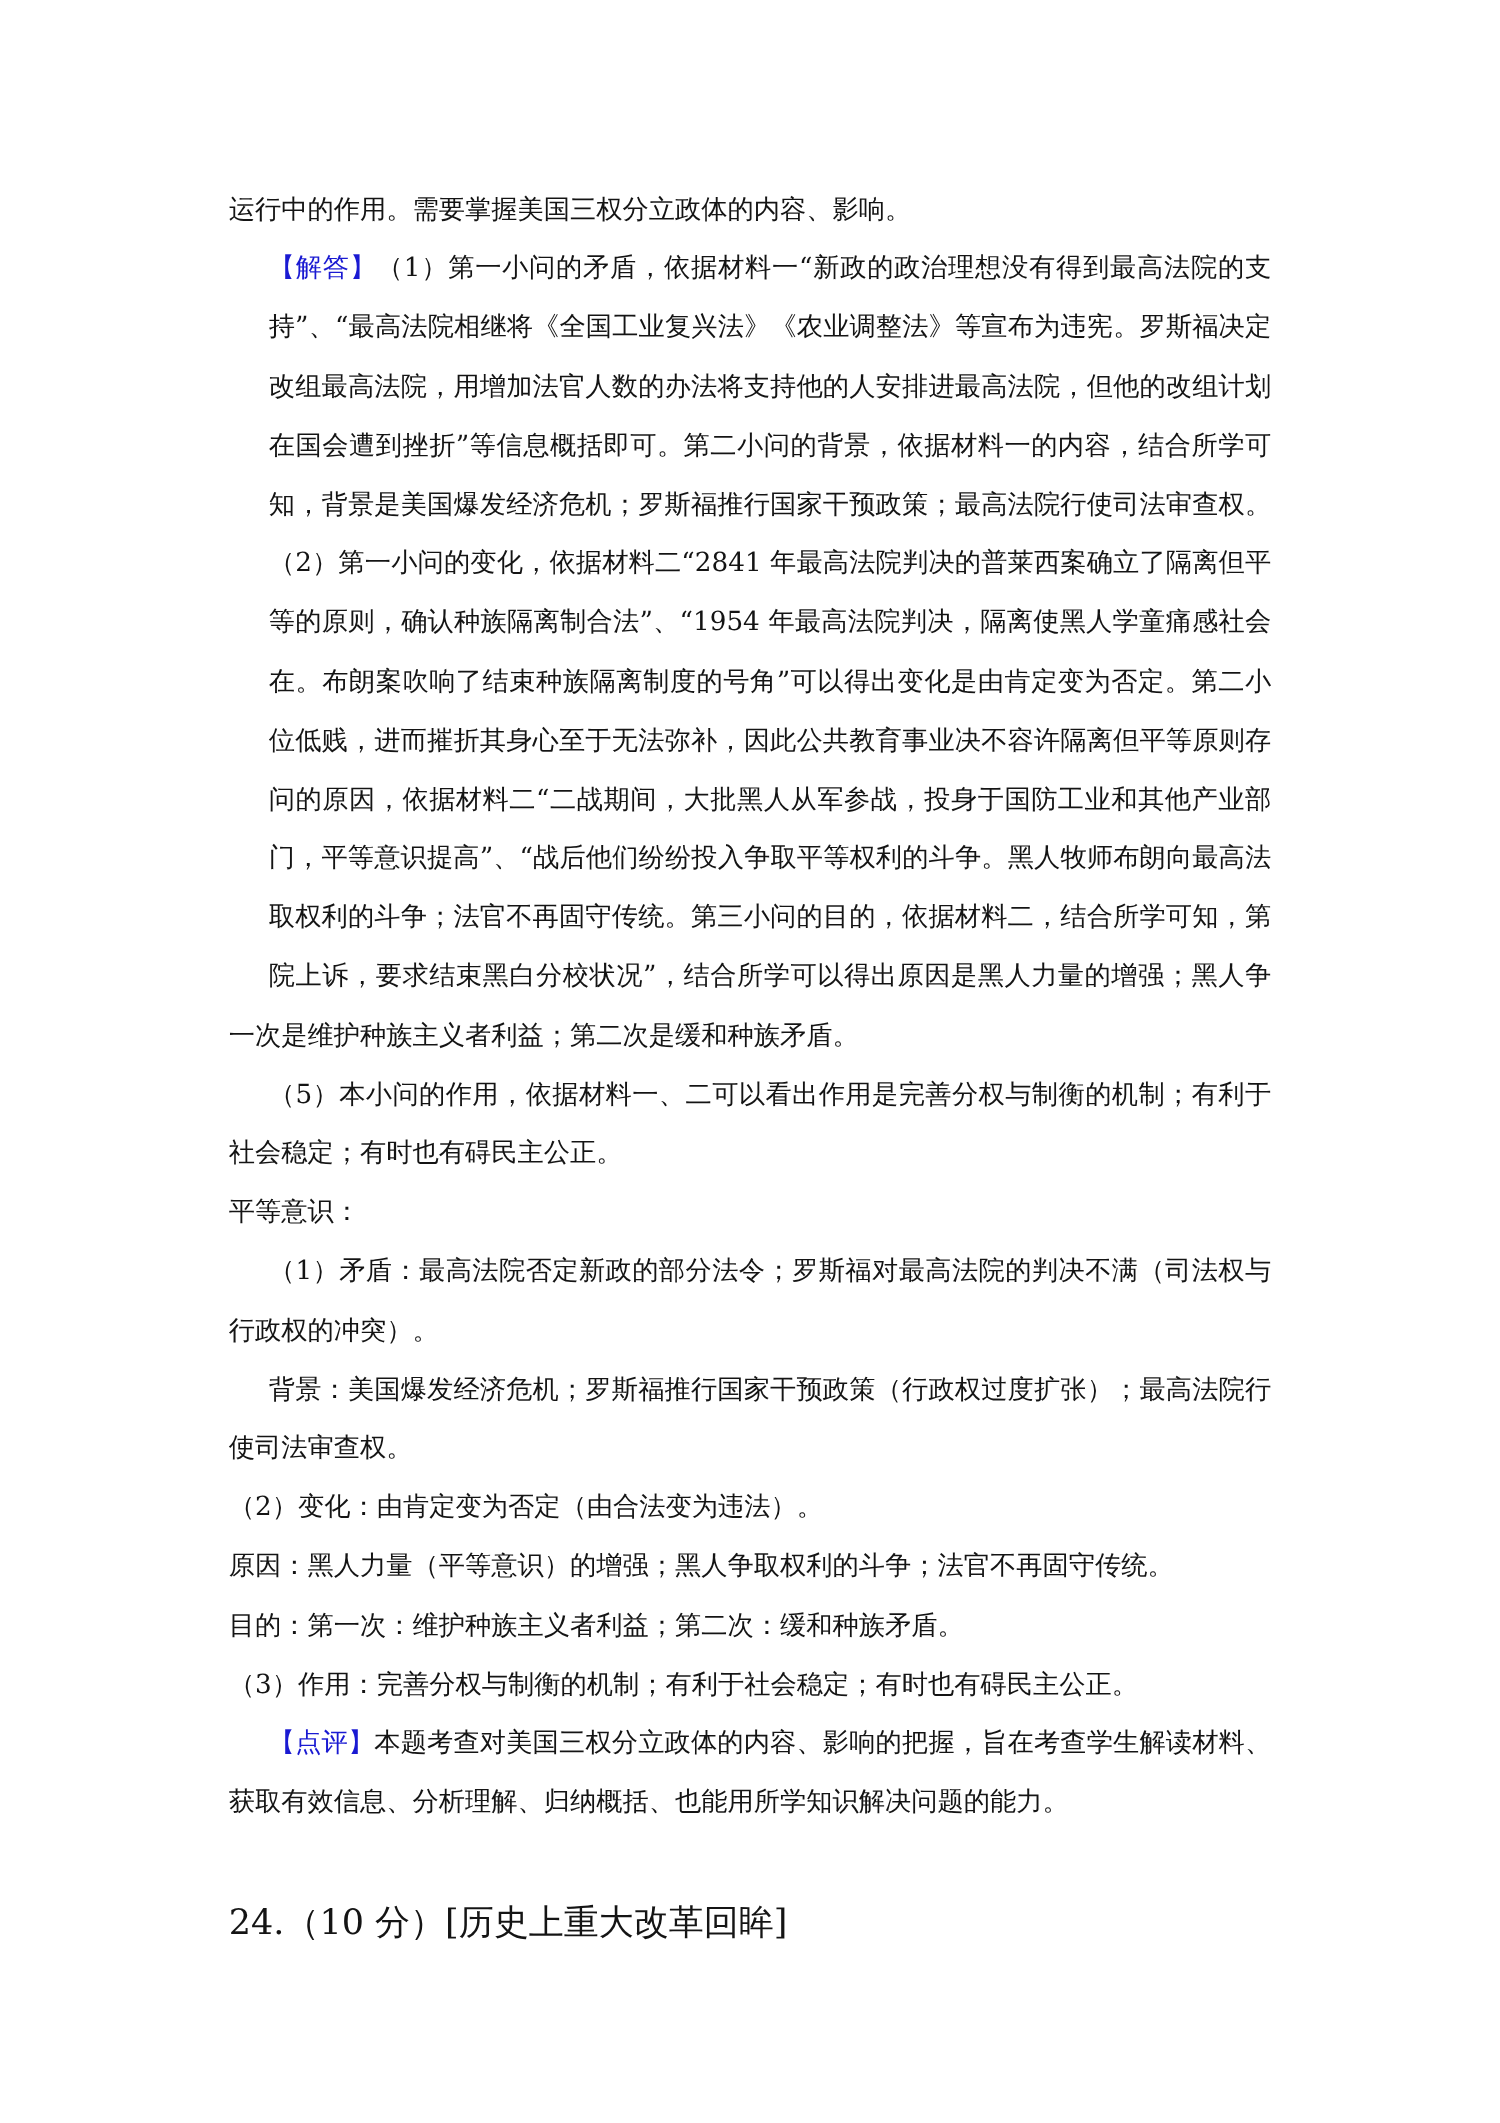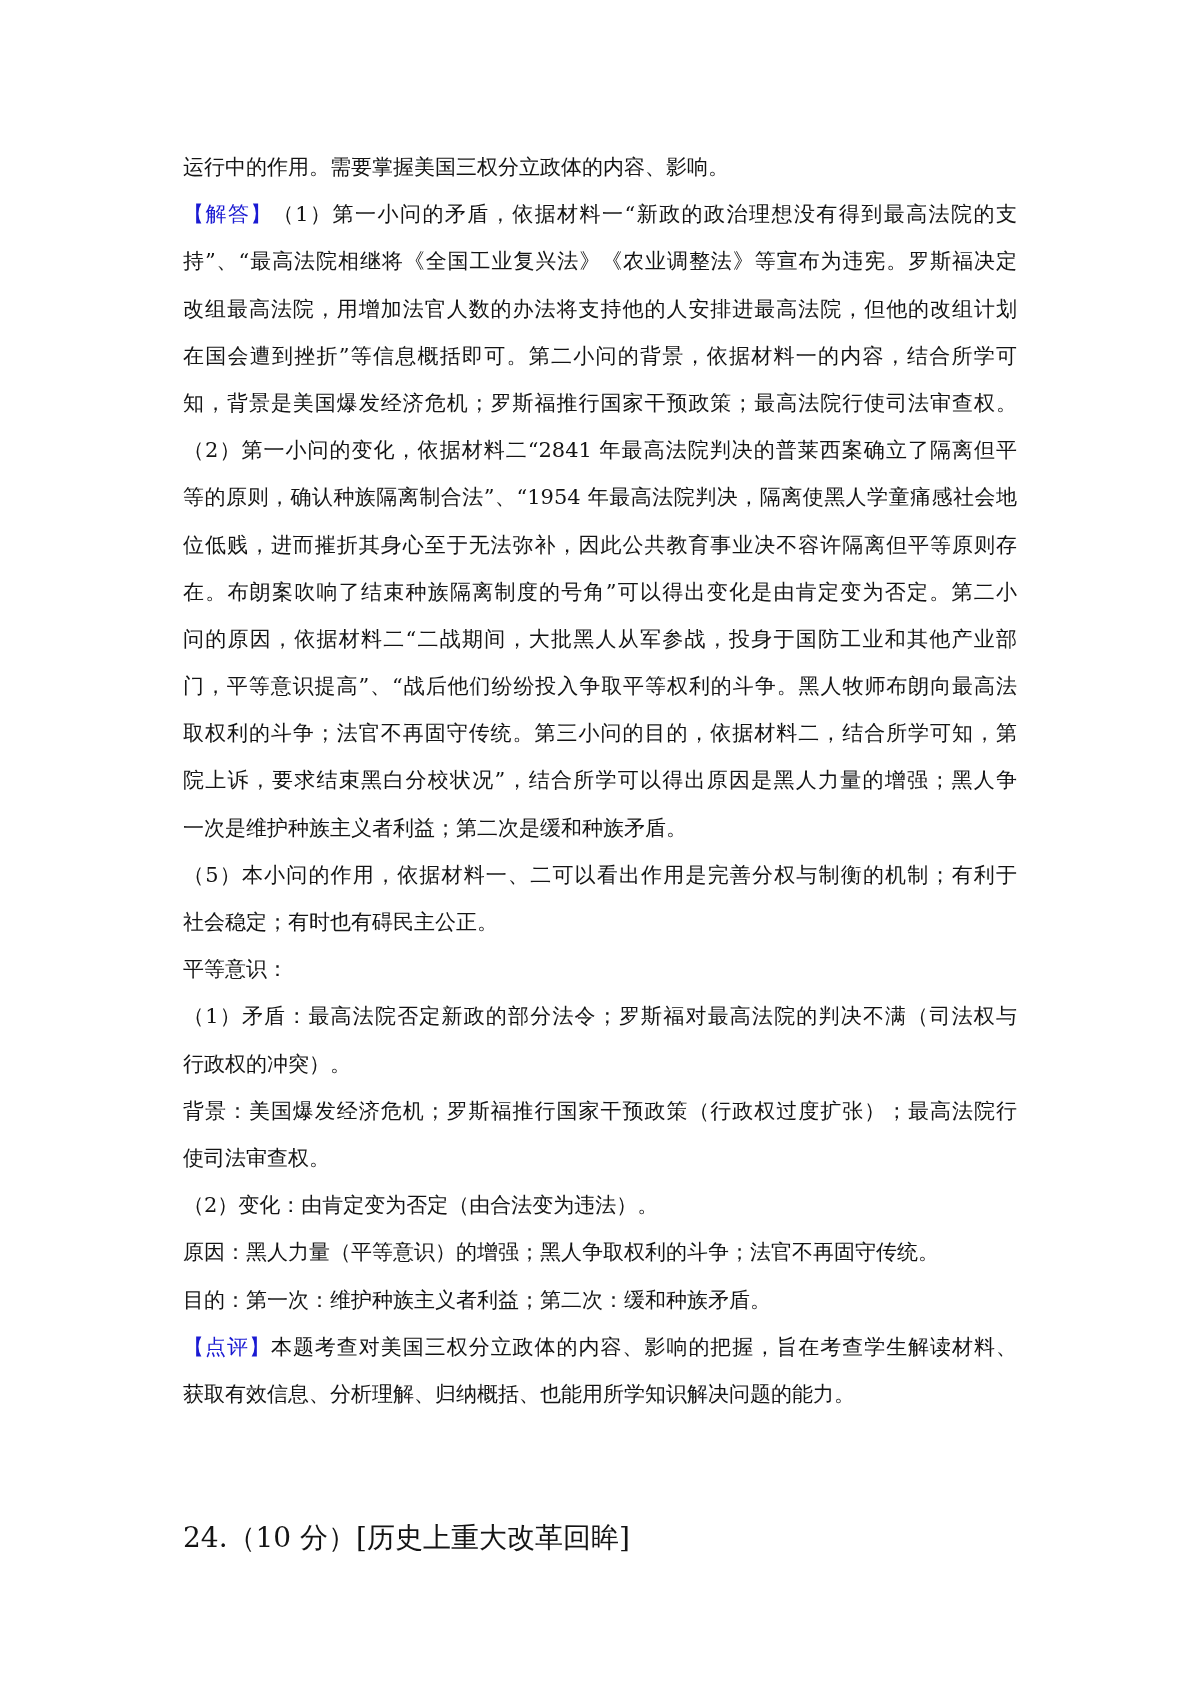--- a/index.html
+++ b/index.html
@@ -26,20 +26,21 @@
   .line {
     height: 47.2px;
     line-height: 47.2px;
     overflow: hidden;
     white-space: normal;
   }
   .line.flush {
     text-align: justify;
     text-align-last: justify;
     text-justify: inter-character;
+    margin-left: 32px;
   }
   .label-blue {
     color: var(--accent-blue, #1a1ad2);
   }
   .question-heading {
     position: absolute;
     left: 183px;
     top: 1514px;
     width: 834px;
     font-size: 28px;
@@ -54,34 +55,35 @@
 <div class="page" style="background: rgb(255, 255, 255); color: rgb(20, 20, 20);">
   <div class="text-block" id="lines-container">
       <div class="line">运行中的作用。需要掌握美国三权分立政体的内容、影响。</div>
       <div class="line flush"><span class="label-blue">【解答】</span>（1）第一小问的矛盾，依据材料一“新政的政治理想没有得到最高法院的支</div>
       <div class="line flush">持”、“最高法院相继将《全国工业复兴法》《农业调整法》等宣布为违宪。罗斯福决定</div>
       <div class="line flush">改组最高法院，用增加法官人数的办法将支持他的人安排进最高法院，但他的改组计划</div>
       <div class="line flush">在国会遭到挫折”等信息概括即可。第二小问的背景，依据材料一的内容，结合所学可</div>
       <div class="line flush">知，背景是美国爆发经济危机；罗斯福推行国家干预政策；最高法院行使司法审查权。</div>
       <div class="line flush">（2）第一小问的变化，依据材料二“2841 年最高法院判决的普莱西案确立了隔离但平</div>
       <div class="line flush">等的原则，确认种族隔离制合法”、“1954 年最高法院判决，隔离使黑人学童痛感社会地</div>
+      <div class="line flush">在。布朗案吹响了结束种族隔离制度的号角”可以得出变化是由肯定变为否定。第二小</div>
       <div class="line flush">位低贱，进而摧折其身心至于无法弥补，因此公共教育事业决不容许隔离但平等原则存</div>
-      <div class="line flush">在。布朗案吹响了结束种族隔离制度的号角”可以得出变化是由肯定变为否定。第二小</div>
       <div class="line flush">问的原因，依据材料二“二战期间，大批黑人从军参战，投身于国防工业和其他产业部</div>
       <div class="line flush">门，平等意识提高”、“战后他们纷纷投入争取平等权利的斗争。黑人牧师布朗向最高法</div>
       <div class="line flush">取权利的斗争；法官不再固守传统。第三小问的目的，依据材料二，结合所学可知，第</div>
       <div class="line flush">院上诉，要求结束黑白分校状况”，结合所学可以得出原因是黑人力量的增强；黑人争</div>
       <div class="line">一次是维护种族主义者利益；第二次是缓和种族矛盾。</div>
       <div class="line flush">（5）本小问的作用，依据材料一、二可以看出作用是完善分权与制衡的机制；有利于</div>
       <div class="line">社会稳定；有时也有碍民主公正。</div>
       <div class="line">平等意识：</div>
       <div class="line flush">（1）矛盾：最高法院否定新政的部分法令；罗斯福对最高法院的判决不满（司法权与</div>
       <div class="line">行政权的冲突）。</div>
       <div class="line flush">背景：美国爆发经济危机；罗斯福推行国家干预政策（行政权过度扩张）；最高法院行</div>
       <div class="line">使司法审查权。</div>
       <div class="line">（2）变化：由肯定变为否定（由合法变为违法）。</div>
       <div class="line">原因：黑人力量（平等意识）的增强；黑人争取权利的斗争；法官不再固守传统。</div>
       <div class="line">目的：第一次：维护种族主义者利益；第二次：缓和种族矛盾。</div>
+      <div class="line">（3）作用：完善分权与制衡的机制；有利于社会稳定；有时也有碍民主公正。</div>
       <div class="line flush"><span class="label-blue">【点评】</span>本题考查对美国三权分立政体的内容、影响的把握，旨在考查学生解读材料、</div>
       <div class="line">获取有效信息、分析理解、归纳概括、也能用所学知识解决问题的能力。</div>
     </div>
   <div class="question-heading">24.（10 分）[历史上重大改革回眸]</div>
 </div>
 
 </body></html>

